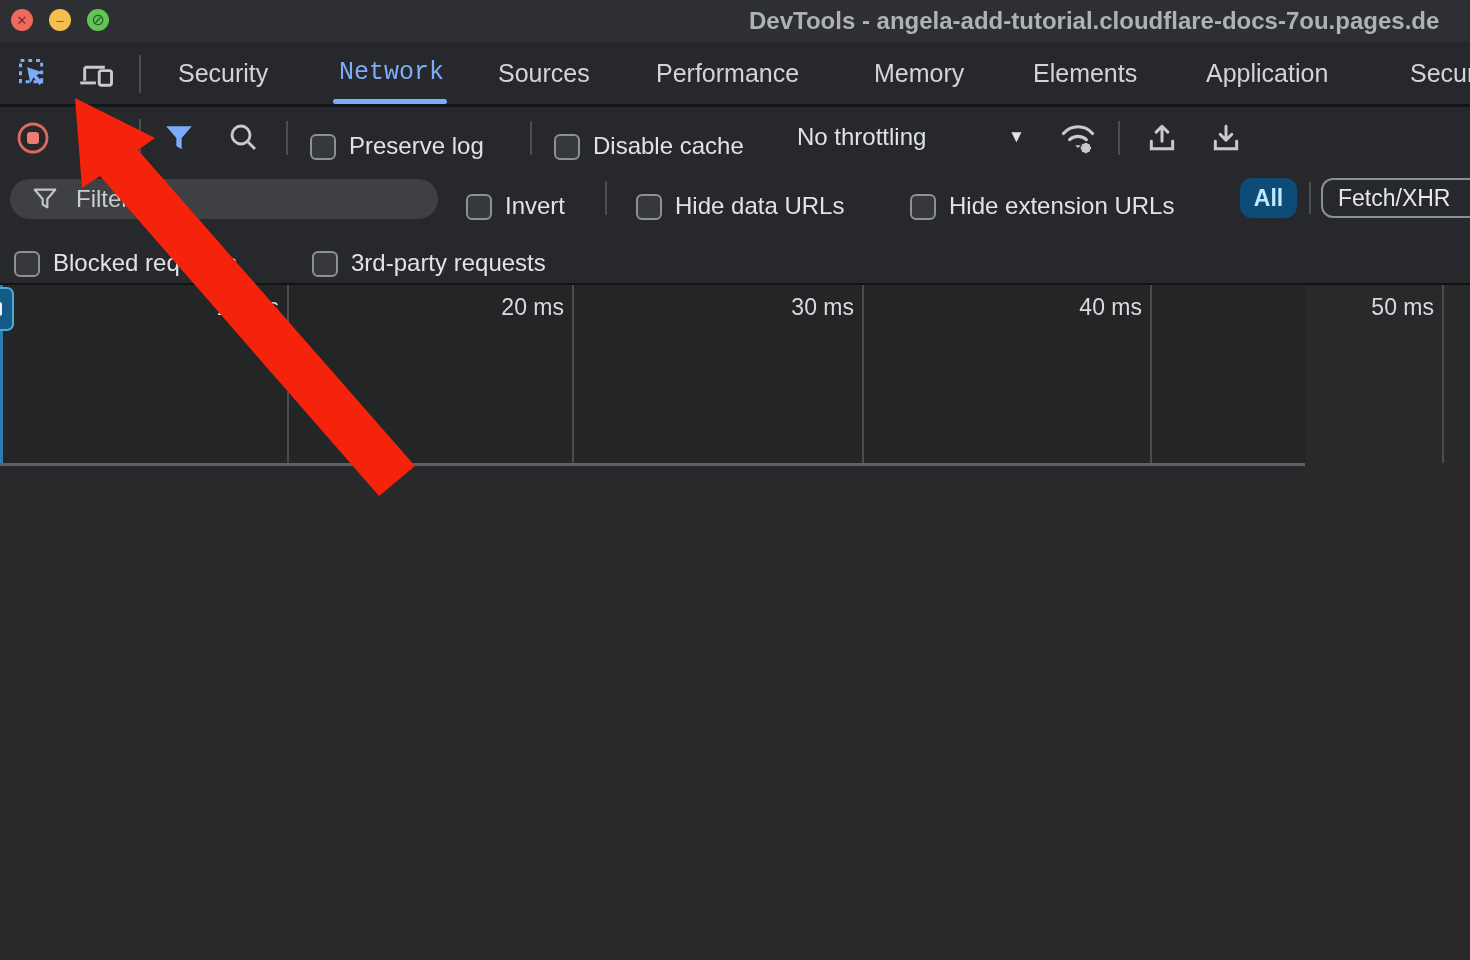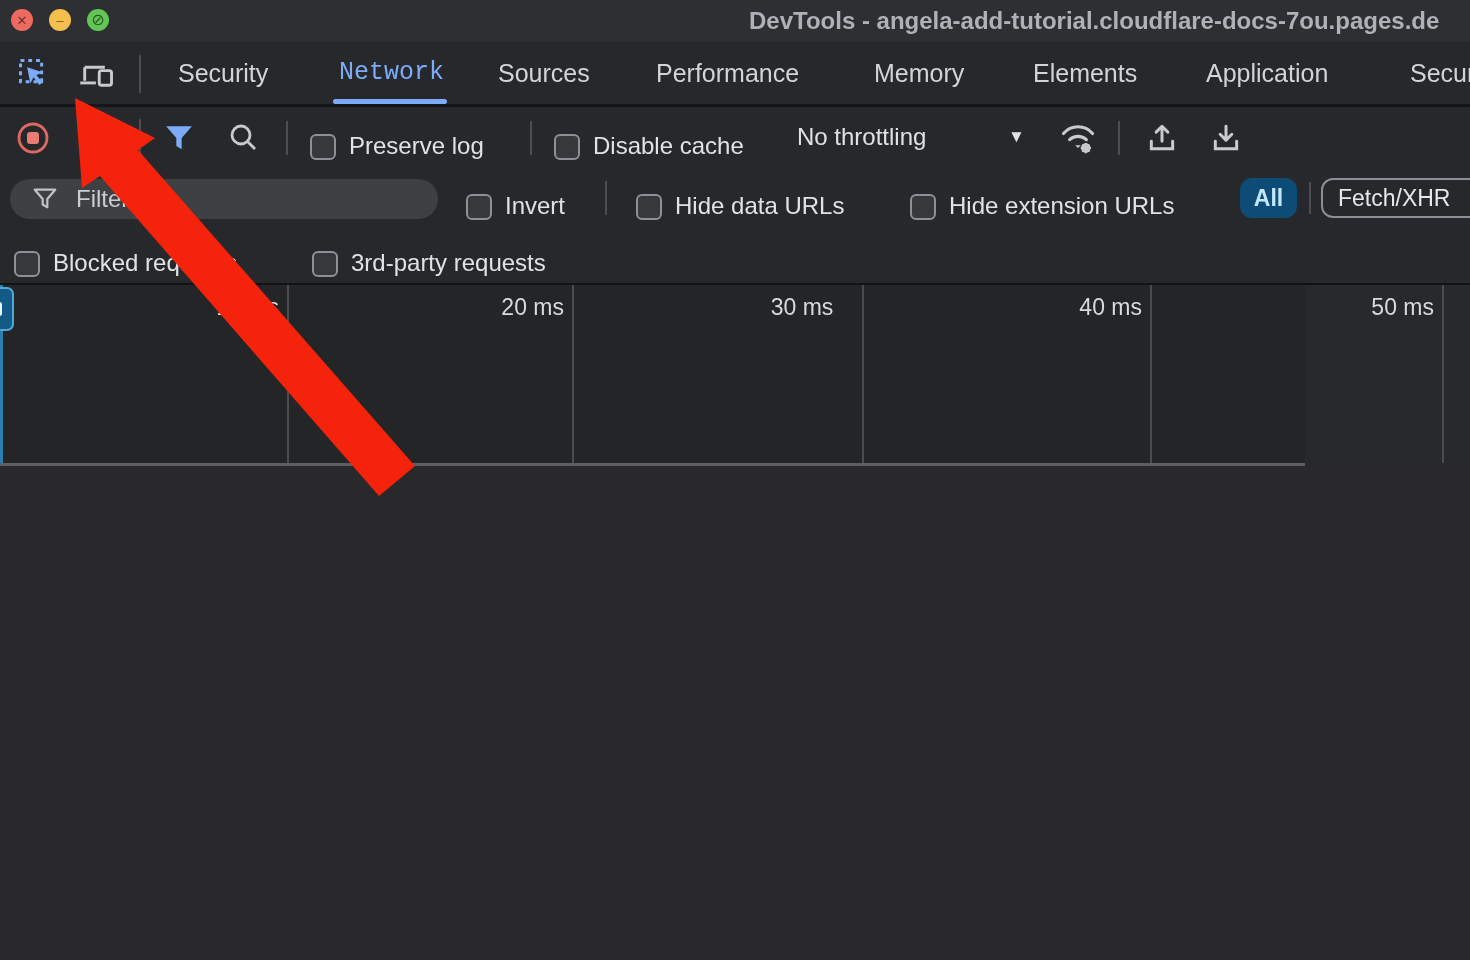--- a/index.html
+++ b/index.html
@@ -204,21 +204,21 @@
 </div>
 
 <div class="abs timeline">
   <div class="abs tl-divider" style="left:287px;"></div>
   <div class="abs tl-divider" style="left:572px;"></div>
   <div class="abs tl-divider" style="left:862px;"></div>
   <div class="abs tl-divider" style="left:1150px;"></div>
   <div class="abs tl-divider" style="left:1442px;"></div>
   <div class="abs tick" style="left:175px;">10 ms</div>
   <div class="abs tick" style="left:460px;">20 ms</div>
-  <div class="abs tick" style="left:750px;text-align:center;">30 ms</div>
+  <div class="abs tick" style="left:750px;">30 ms</div>
   <div class="abs tick" style="left:1038px;">40 ms</div>
   <div class="abs tick" style="left:1330px;">50 ms</div>
   <div class="abs ov-line"></div>
   <div class="abs ov-handle">
     <div class="abs ov-handle-grip"></div>
   </div>
 </div>
 
 <div class="abs content">
   

